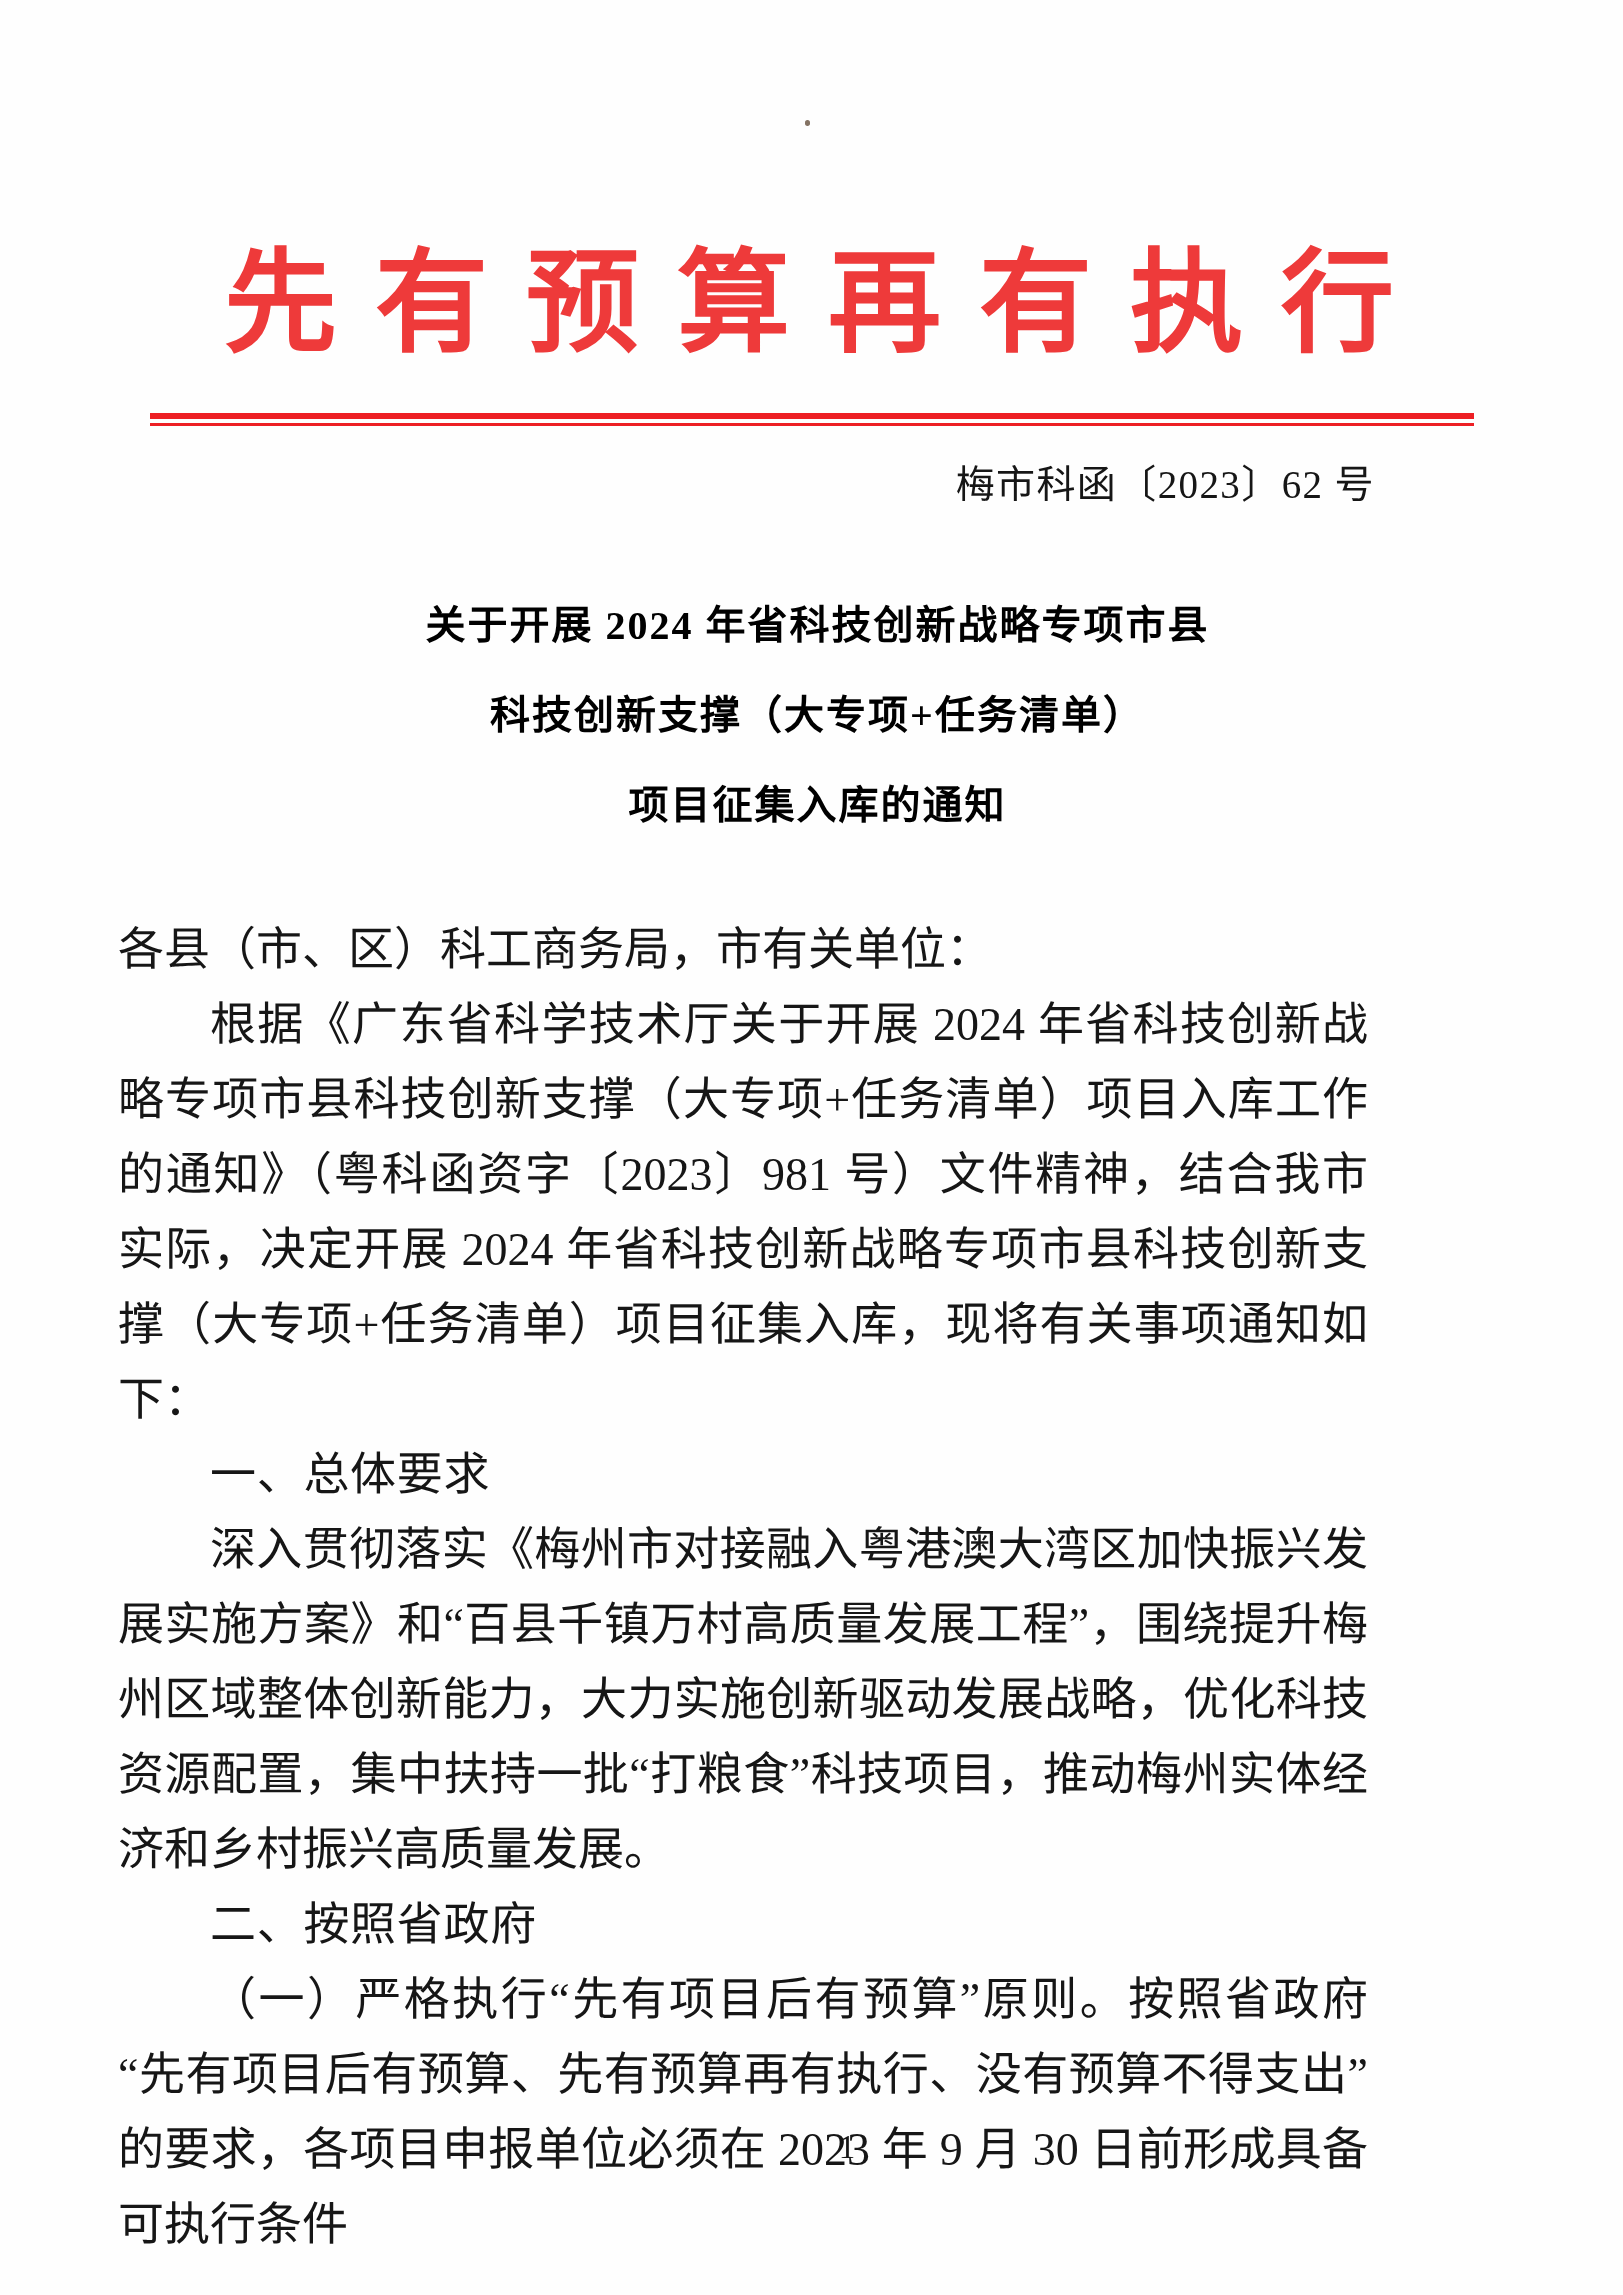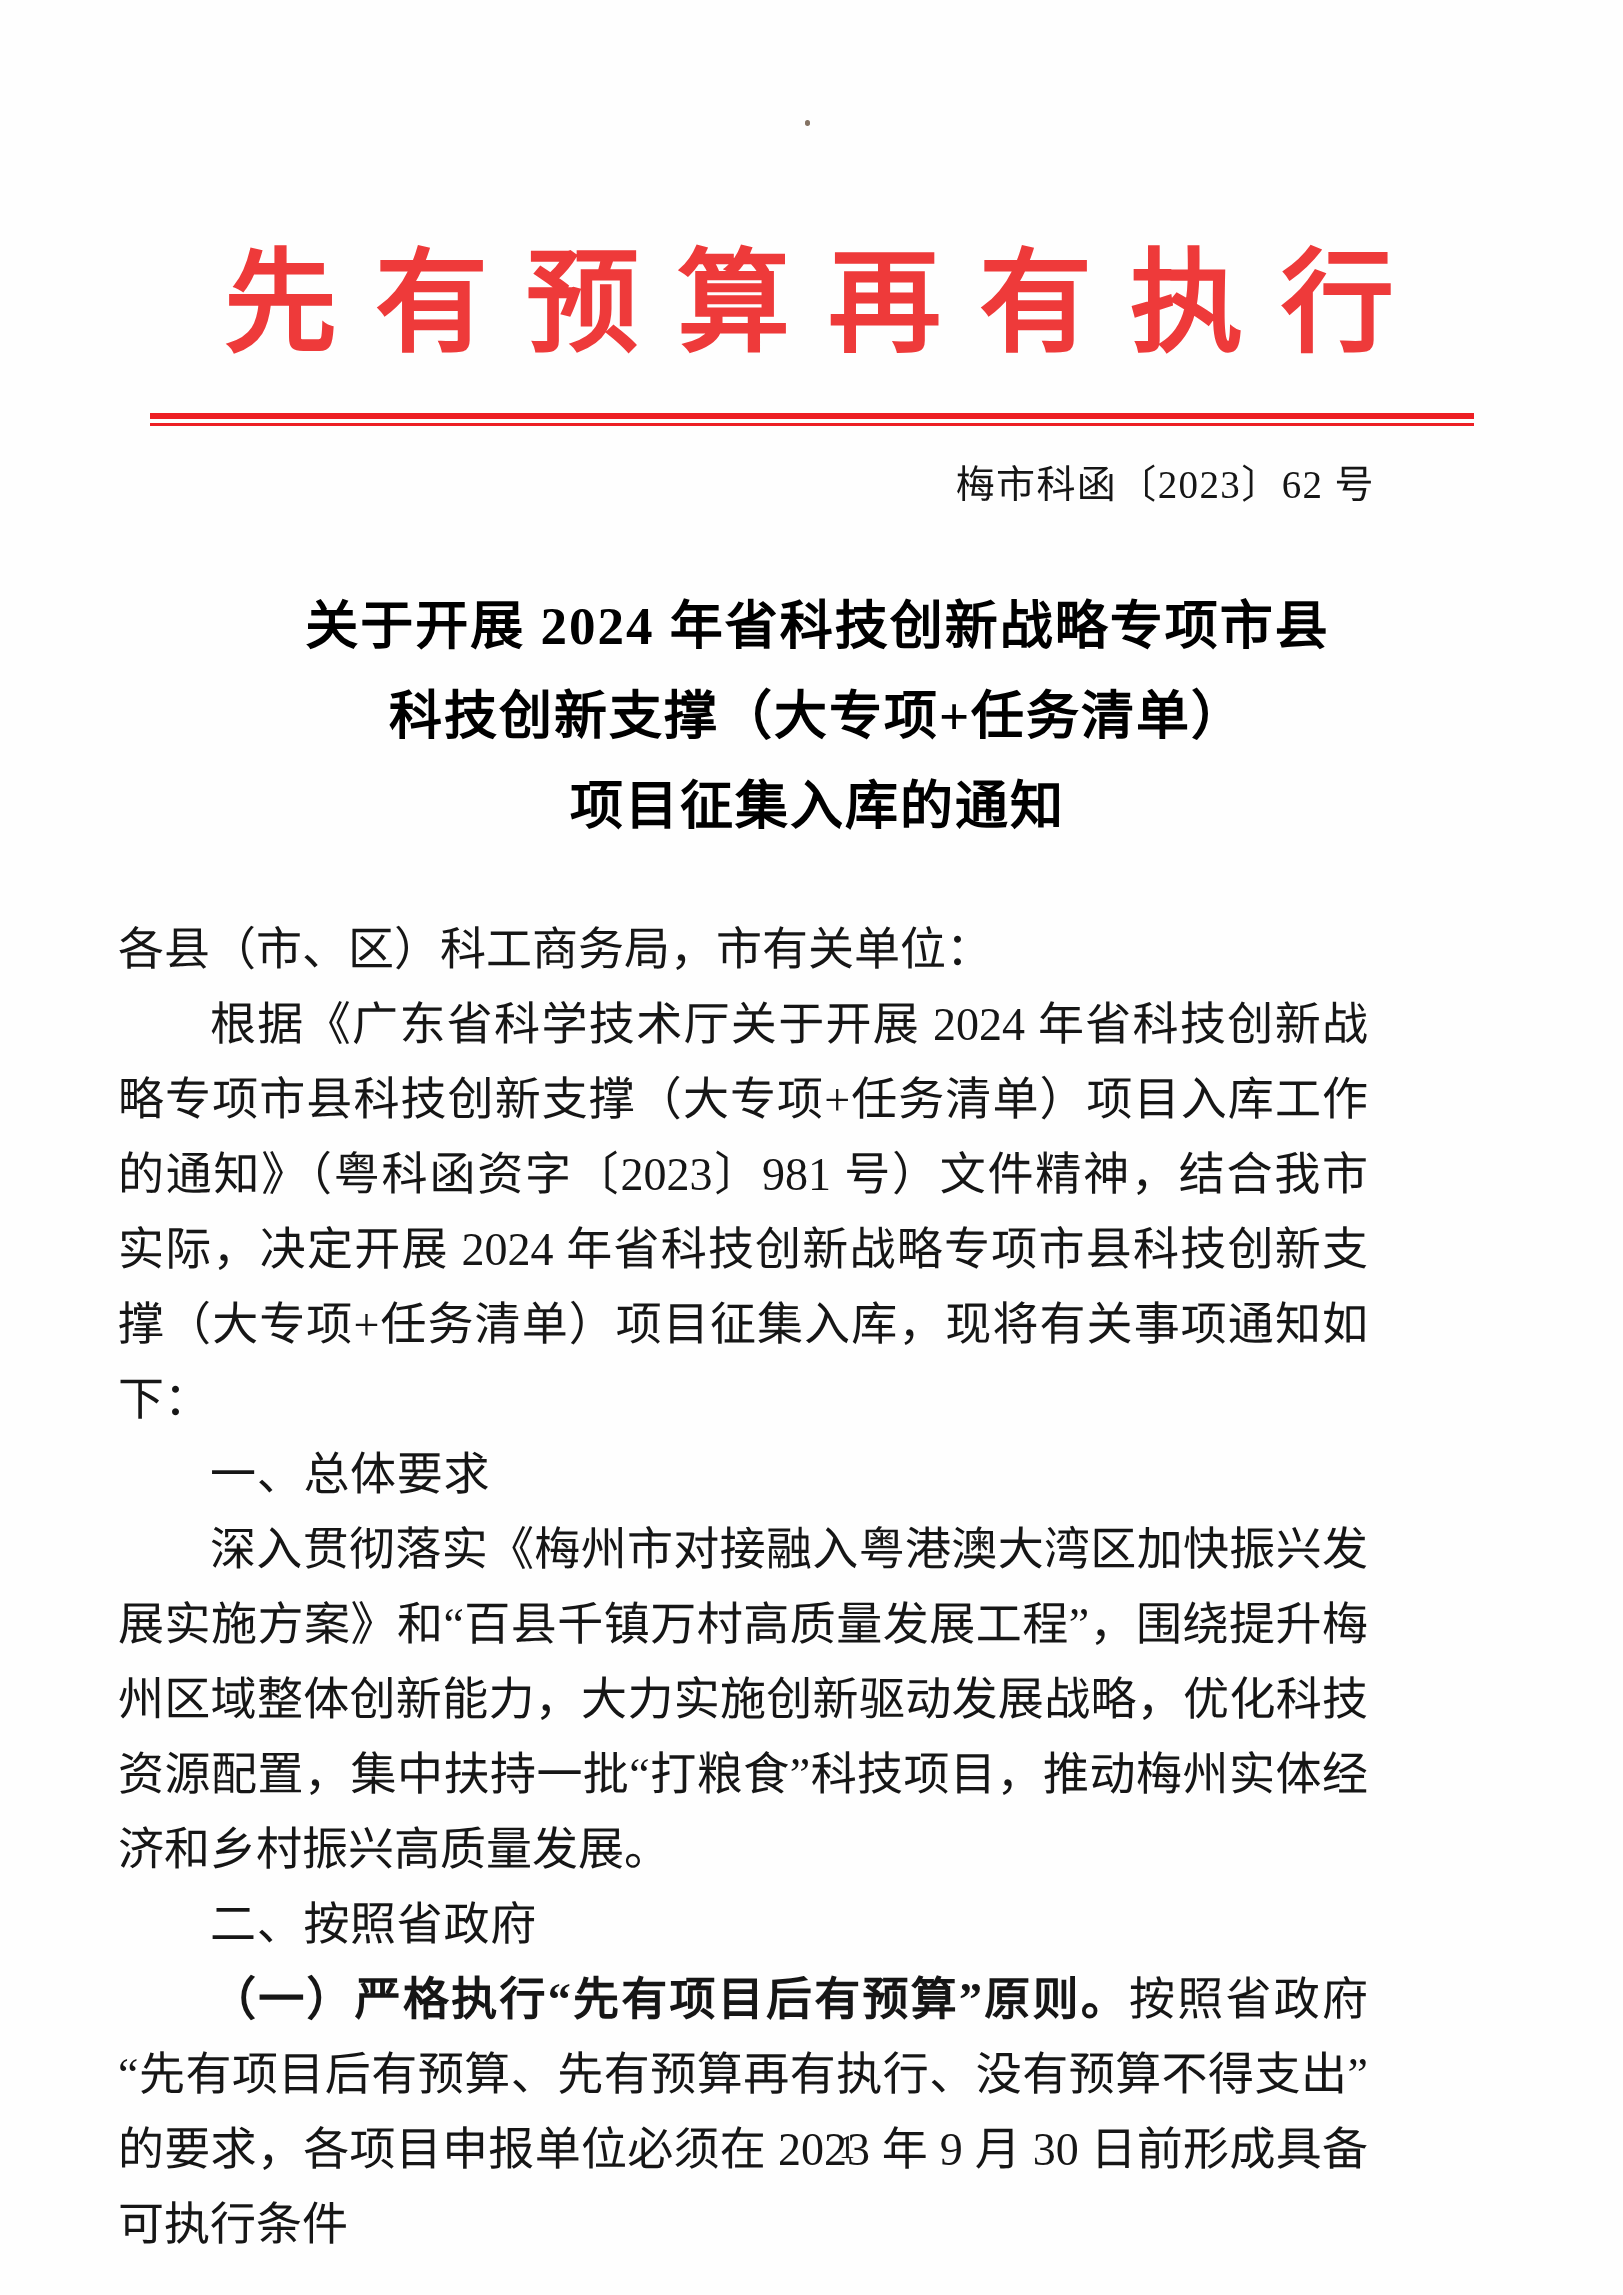--- a/index.html
+++ b/index.html
@@ -47,21 +47,21 @@
     text-align:right;
     padding-right:248px;
     font-size:39px;
     line-height:49px;
     color:var(--ink);
     letter-spacing:1.4px;
   }
   .title{
     margin:72px 0 0 12px;
     text-align:center;
-    font-size:53px;
+    font-size:40px;
     line-height:90px;
     font-weight:700;
     color:#000;
     letter-spacing:2px;
   }
   .title .tline{display:block;}
   .bodytext{
     margin:61px 0 0 118px;
     width:1250px;
     font-size:46px;
@@ -69,21 +69,21 @@
     text-align:justify;
     color:var(--ink);
   }
   .para{margin:0;padding:0;}
   .indent{text-indent:2em;}
   .heading{
     font-weight:400;
     font-family:"Liberation Sans","DejaVu Sans",sans-serif;
     letter-spacing:0.7px;
   }
-  .kaiti{font-weight:700;}
+  .kaiti{font-weight:400;}
   .pagenum{
     position:absolute;
     top:2128px;
     left:222px;
     width:1250px;
     text-align:center;
     font-size:33px;
     line-height:38px;
     color:var(--ink);
   }

